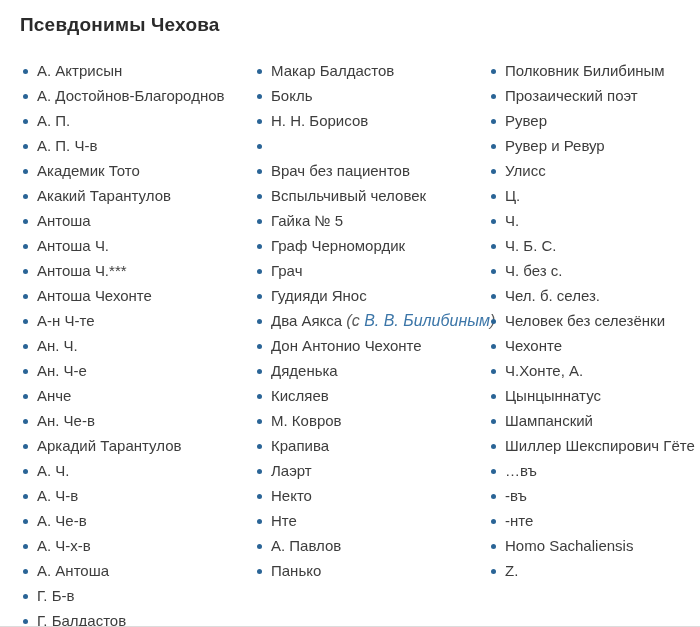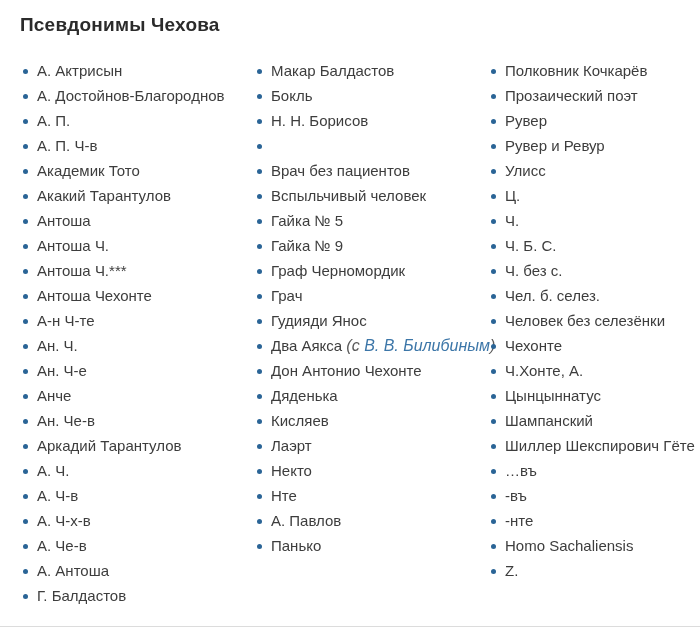--- a/index.html
+++ b/index.html
@@ -144,29 +144,33 @@
         <li class="item">
           <span class="bullet"></span>
           <span class="label">А. Ч.</span>
         </li>
         <li class="item">
           <span class="bullet"></span>
           <span class="label">А. Ч-в</span>
         </li>
         <li class="item">
           <span class="bullet"></span>
+          <span class="label">А. Че-в</span>
+        </li>
+        <li class="item">
+          <span class="bullet"></span>
           <span class="label">А. Ч-х-в</span>
         </li>
         <li class="item">
           <span class="bullet"></span>
-          <span class="label">А. Че-в</span>
-        </li>
-        <li class="item">
-          <span class="bullet"></span>
           <span class="label">А. Антоша</span>
+        </li>
+        <li class="item">
+          <span class="bullet"></span>
+          <span class="label">Г. Б-в</span>
         </li>
         <li class="item">
           <span class="bullet"></span>
           <span class="label">Г. Балдастов</span>
         </li>
       </ul>
     <ul class="col">
         <li class="item">
           <span class="bullet"></span>
           <span class="label">Макар Балдастов</span>
@@ -189,24 +193,20 @@
         <li class="item">
           <span class="bullet"></span>
           <span class="label">Вспыльчивый человек</span>
         </li>
         <li class="item">
           <span class="bullet"></span>
           <span class="label">Гайка № 5</span>
         </li>
         <li class="item">
           <span class="bullet"></span>
-          <span class="label">Гайка № 9</span>
-        </li>
-        <li class="item">
-          <span class="bullet"></span>
           <span class="label">Граф Черномордик</span>
         </li>
         <li class="item">
           <span class="bullet"></span>
           <span class="label">Грач</span>
         </li>
         <li class="item">
           <span class="bullet"></span>
           <span class="label">Гудияди Янос</span>
         </li>
@@ -218,20 +218,28 @@
           <span class="bullet"></span>
           <span class="label">Дон Антонио Чехонте</span>
         </li>
         <li class="item">
           <span class="bullet"></span>
           <span class="label">Дяденька</span>
         </li>
         <li class="item">
           <span class="bullet"></span>
           <span class="label">Кисляев</span>
+        </li>
+        <li class="item">
+          <span class="bullet"></span>
+          <span class="label">М. Ковров</span>
+        </li>
+        <li class="item">
+          <span class="bullet"></span>
+          <span class="label">Крапива</span>
         </li>
         <li class="item">
           <span class="bullet"></span>
           <span class="label">Лаэрт</span>
         </li>
         <li class="item">
           <span class="bullet"></span>
           <span class="label">Некто</span>
         </li>
         <li class="item">
@@ -243,21 +251,21 @@
           <span class="label">А. Павлов</span>
         </li>
         <li class="item">
           <span class="bullet"></span>
           <span class="label">Панько</span>
         </li>
       </ul>
     <ul class="col">
         <li class="item">
           <span class="bullet"></span>
-          <span class="label">Полковник Кочкарёв</span>
+          <span class="label">Полковник Билибиным</span>
         </li>
         <li class="item">
           <span class="bullet"></span>
           <span class="label">Прозаический поэт</span>
         </li>
         <li class="item">
           <span class="bullet"></span>
           <span class="label">Рувер</span>
         </li>
         <li class="item">

